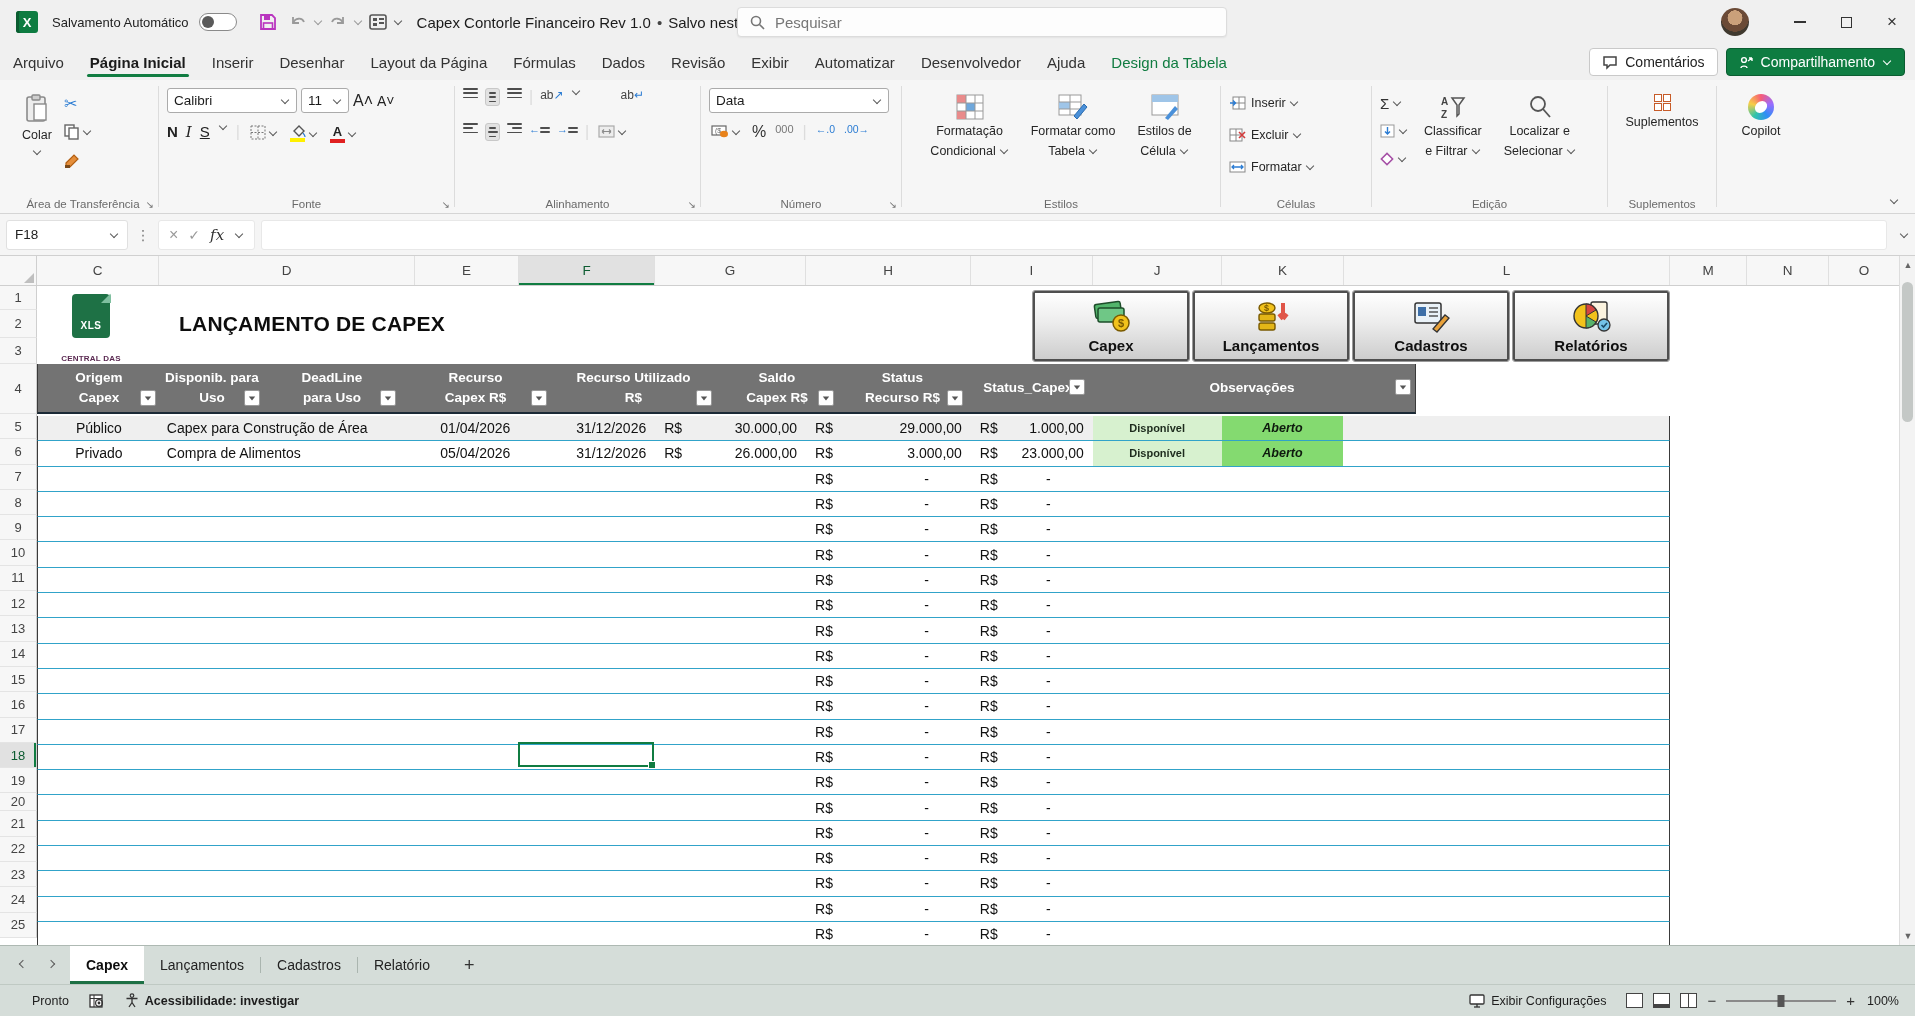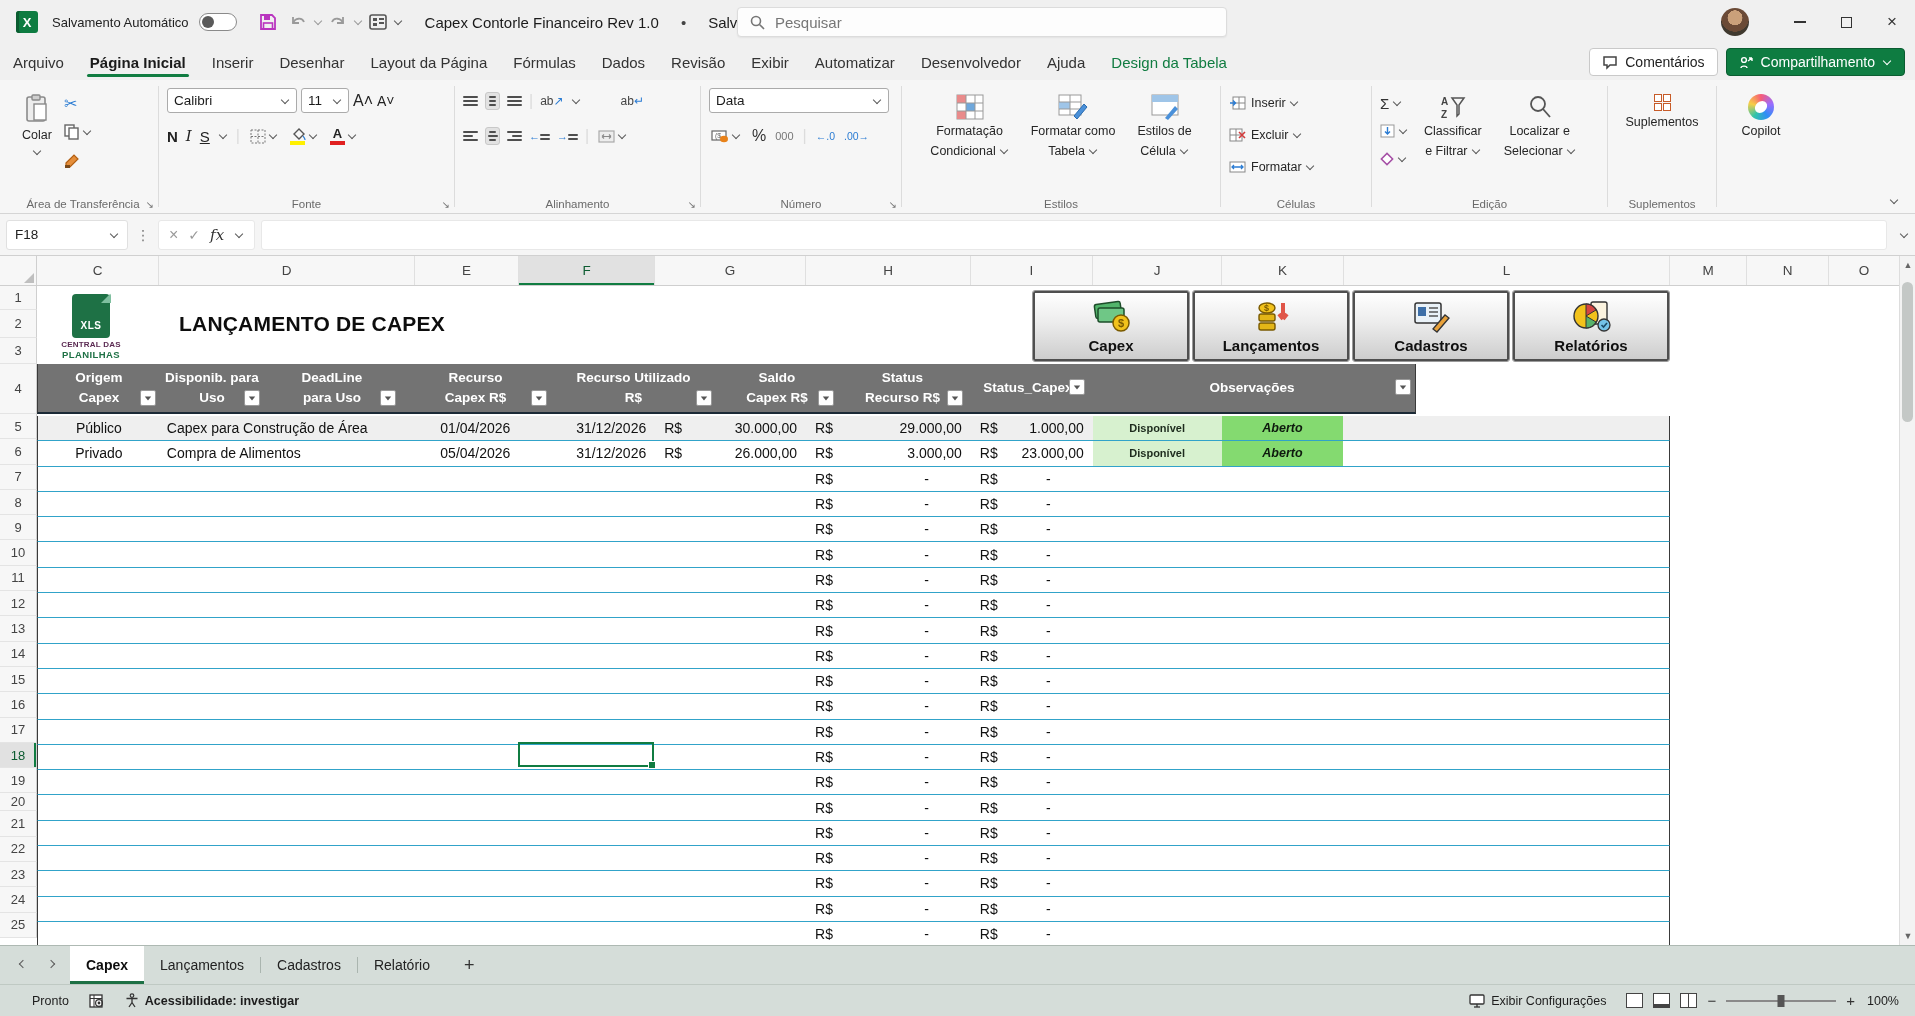--- a/index.html
+++ b/index.html
@@ -17,21 +17,21 @@
   .excel-ico{width:22px;height:22px;margin:0 14px 0 16px;background:#0E7C41;border-radius:3px;
              color:#fff;font-weight:bold;font-size:13px;display:flex;align-items:center;justify-content:center;
              box-shadow:inset 3px 0 0 #0A5C30;}
   .autosave-lbl{font-size:13px;color:#222;margin-right:10px;}
   .toggle{width:38px;height:18px;border:1px solid #8a8a8a;border-radius:9px;background:#fff;
           position:relative;margin-right:16px;}
   .toggle .knob{position:absolute;left:2px;top:2px;width:12px;height:12px;border-radius:50%;background:#5a5a5a;}
   .qat-btn{width:30px;height:30px;display:flex;align-items:center;justify-content:center;color:#555;}
   .qat-btn svg{display:block;}
   .undo-redo{display:flex;align-items:center;color:#9a9a9a;}
-  .doc-title{font-size:15px;color:#1b1b1b;margin-left:22px;display:flex;align-items:center;gap:22px;white-space:nowrap;}
+  .doc-title{font-size:15px;color:#1b1b1b;margin-left:14px;display:flex;align-items:center;gap:6px;white-space:nowrap;}
   .doc-title .bullet{color:#444;}
   .searchbox{position:absolute;left:737px;top:7px;width:490px;height:30px;background:#FDFDFD;
              border:1px solid #DCDCDC;border-radius:4px;display:flex;align-items:center;padding:0 12px;
              color:#767676;font-size:15px;gap:10px;box-shadow:0 1px 2px rgba(0,0,0,.06);}
   .tb-right{position:absolute;right:0;top:0;height:44px;display:flex;align-items:center;}
   .avatar{width:28px;height:28px;border-radius:50%;background:radial-gradient(circle at 50% 35%,#caa07a 0 32%,#6b4a36 33% 60%,#40392f 61%);margin-right:28px;}
   .winbtn{width:46px;height:44px;display:flex;align-items:center;justify-content:center;color:#333;font-size:14px;}
   .winbtn .sq{width:11px;height:11px;border:1.3px solid #333;}
   .winbtn .bar{width:12px;height:1.5px;background:#333;}
 
@@ -55,21 +55,21 @@
   .grp-label{position:absolute;left:0;right:0;bottom:3px;text-align:center;font-size:11.5px;color:#6a6a6a;white-space:nowrap;}
   .launcher{position:absolute;right:4px;bottom:3px;font-size:10px;color:#777;}
   .bigbtn{display:flex;flex-direction:column;align-items:center;justify-content:flex-start;
           gap:4px;padding:6px 6px;border-radius:4px;font-size:12.5px;color:#262626;text-align:center;line-height:1.25;}
   .bigbtn .lbl2{display:flex;align-items:center;gap:3px;justify-content:center;}
   .minicol{display:flex;flex-direction:column;justify-content:flex-start;gap:7px;padding-top:4px;}
   .minibtn{display:flex;align-items:center;gap:3px;height:22px;color:#333;}
   .combo{background:#fff;border:1px solid #ABABAB;border-radius:3px;height:25px;display:flex;
          align-items:center;font-size:13.5px;color:#1b1b1b;padding:0 6px;justify-content:space-between;}
   .fontrow{display:flex;gap:4px;align-items:center;}
-  .fmtrow{display:flex;gap:8px;align-items:center;height:26px;}
+  .fmtrow{display:flex;gap:8px;align-items:flex-start;height:26px;}
   .fmtchar{font-size:15px;color:#222;}
   .li{display:inline-flex;flex-direction:column;justify-content:center;gap:2.5px;width:15px;}
   .li i{display:block;height:1.8px;background:#4e4e4e;border-radius:1px;}
   .li.c i:nth-child(2){width:10px;align-self:center;}
   .li.l i:nth-child(2){width:10px;}
   .li.r i:nth-child(2){width:10px;align-self:flex-end;}
   .pressed{background:#E2E2E2;border:1px solid #C8C8C8;border-radius:3px;padding:3px;}
   .iconbtn{display:flex;align-items:center;gap:2px;padding:2px;}
   .colorbar{display:inline-flex;flex-direction:column;align-items:center;line-height:1;}
   .colorbar .bar{width:15px;height:4px;margin-top:1px;}
@@ -106,21 +106,21 @@
   .rownum.sel{background:#E1E1E1;box-shadow:inset -2px 0 0 #107C41;color:#0d5c31;}
   .content{position:absolute;left:37px;top:30px;width:1862px;height:659px;background:#fff;}
 
   
   .logo{position:absolute;left:14px;top:8px;width:80px;text-align:center;}
   .logo .doc{width:38px;height:44px;background:#1E7145;border-radius:4px;margin:0 auto;position:relative;
              display:flex;align-items:flex-end;justify-content:center;padding-bottom:7px;}
   .logo .doc:before{content:"";position:absolute;right:-1px;top:-1px;border-left:10px solid transparent;
              border-bottom:10px solid #7FBF9F;border-radius:0 3px 0 0;}
   .logo .doc b{color:#fff;font-size:10px;letter-spacing:.5px;}
-  .logo .t1{font-size:8px;font-weight:bold;color:#5B2A52;margin-top:2px;letter-spacing:.2px;}
+  .logo .t1{font-size:8px;font-weight:bold;color:#5B2A52;margin-top:16px;letter-spacing:.2px;}
   .logo .t2{font-size:9.5px;font-weight:bold;color:#1E7145;letter-spacing:.4px;}
   .sheet-title{position:absolute;left:142px;top:26px;font-size:21px;font-weight:800;color:#0d0d0d;letter-spacing:.2px;}
   .navbtns{position:absolute;left:996px;top:5px;display:flex;gap:4px;}
   .navbtn{width:156px;height:70px;border:2px solid #4F4F4F;outline:1px solid #9a9a9a;border-radius:2px;
           background:linear-gradient(180deg,#FFFFFF 0%,#ECECEC 45%,#CDCDCD 100%);
           display:flex;flex-direction:column;align-items:center;justify-content:center;gap:2px;}
   .navbtn .cap{font-size:15px;font-weight:bold;color:#101010;}
 
   
   .t-header{position:absolute;left:0;top:78px;height:50px;display:flex;background:#737373;color:#fff;

